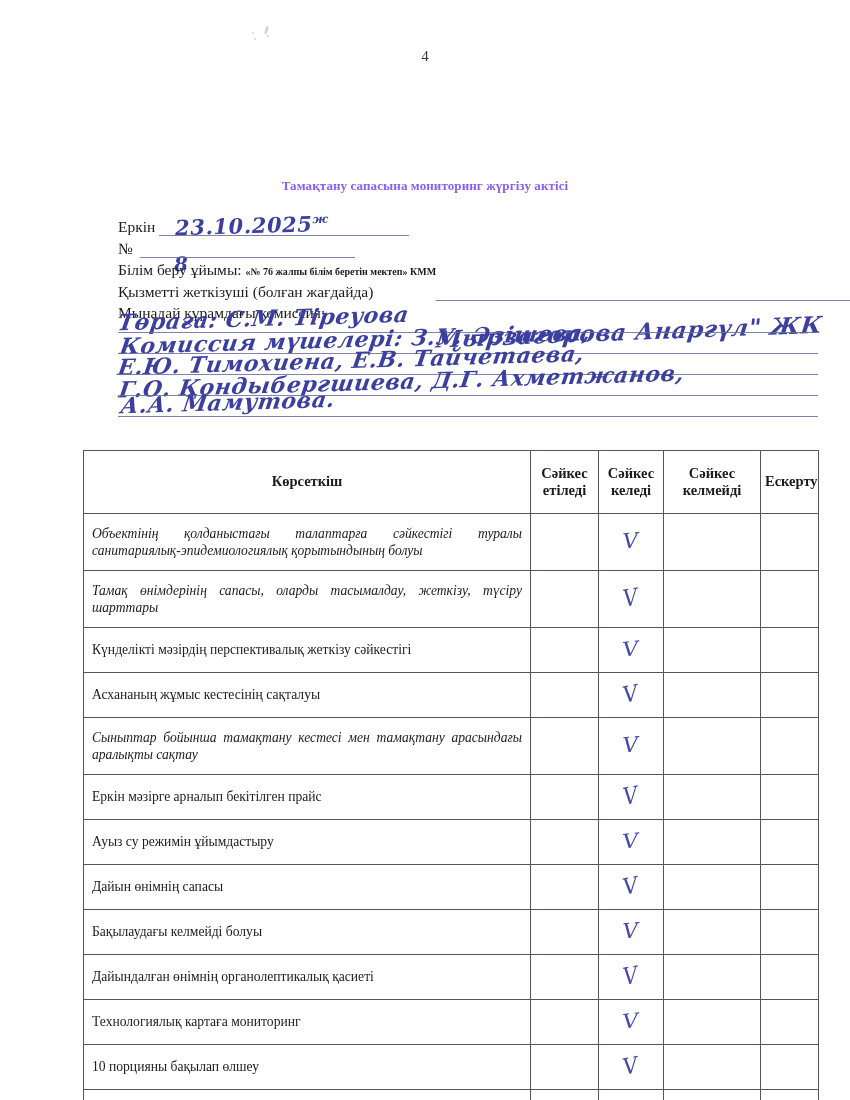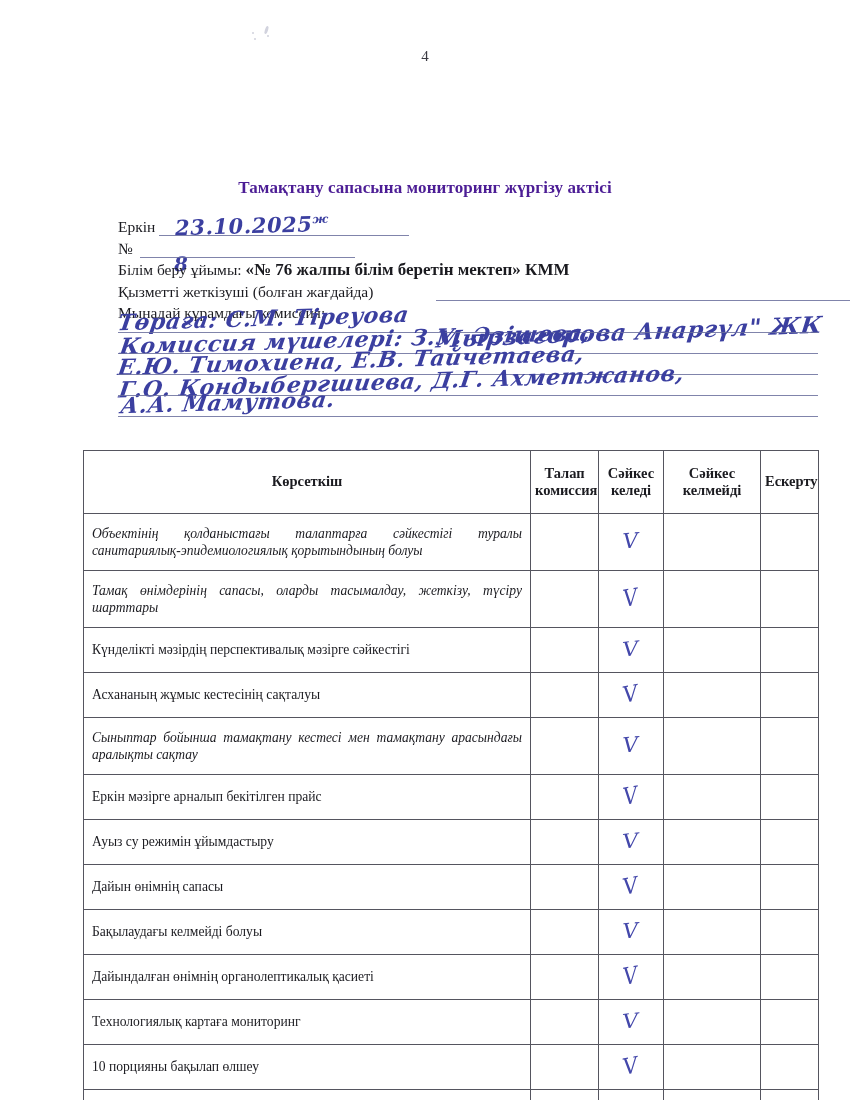--- a/index.html
+++ b/index.html
@@ -50,24 +50,24 @@
     color: #3a3a42;
     font-family: "Liberation Serif", serif;
   }
 
   .doc-title {
     position: absolute;
     left: 0;
     right: 0;
     top: 178px;
     text-align: center;
-    font-size: 17px;
+    font-size: 13px;
     font-weight: bold;
     letter-spacing: .1px;
-    color: #4c1d95;
+    color: #8b5cf6;
   }
 
   .meta {
     position: absolute;
     left: 118px;
     top: 216px;
     width: 700px;
     font-size: 15.5px;
     line-height: 21.5px;
   }
@@ -227,21 +227,21 @@
     </div>
 
     <div class="meta-row">
       <span class="meta-label">№</span>
       <span class="hw hw-num">8</span>
       <span class="rule" style="left:22px; width:215px; top:19px;"></span>
     </div>
 
     <div class="meta-row">
       <span class="meta-label">Білім беру ұйымы:</span>
-      <span class="meta-label" style="font-weight:bold; font-size:17px;">«№ 76 жалпы білім беретін мектеп» КММ</span>
+      <span class="meta-label" style="font-weight:bold; font-size:10px;">«№ 76 жалпы білім беретін мектеп» КММ</span>
     </div>
 
     <div class="meta-row">
       <span class="meta-label">Қызметті жеткізуші (болған жағдайда)</span>
       <span class="hw hw-supplier">Мырзагорова Анаргүл" ЖК</span>
       <span class="rule" style="left:318px; width:420px; top:19px;"></span>
     </div>
 
     <div class="meta-row">
       <span class="meta-label">Мынадай құрамдағы комиссия:</span>
@@ -276,21 +276,21 @@
     <colgroup>
       <col class="col-ind">
         <col class="col-req">
         <col class="col-ok">
         <col class="col-notok">
         <col class="col-note">
     </colgroup>
     <thead>
       <tr>
         <th>Көрсеткіш</th>
-        <th>Талап комиссия</th>
+        <th>Сәйкес етіледі</th>
         <th>Сәйкес келеді</th>
         <th>Сәйкес келмейді</th>
         <th>Ескерту</th>
       </tr>
     </thead>
     <tbody>
         <tr>
           <td class="indicator two-line">Объектінің қолданыстағы талаптарға сәйкестігі туралы санитариялық-эпидемиологиялық қорытындының болуы</td>
           <td class="mark"></td>
           <td class="mark"><span class="check v1">V</span></td>
@@ -298,21 +298,21 @@
           <td class="mark"></td>
         </tr>
         <tr>
           <td class="indicator two-line">Тамақ өнімдерінің сапасы, оларды тасымалдау, жеткізу, түсіру шарттары</td>
           <td class="mark"></td>
           <td class="mark"><span class="check v2">V</span></td>
           <td class="mark"></td>
           <td class="mark"></td>
         </tr>
         <tr>
-          <td class="indicator">Күнделікті мәзірдің перспективалық мәзірге сәйкестігі</td>
+          <td class="indicator">Күнделікті мәзірдің перспективалық жеткізу сәйкестігі</td>
           <td class="mark"></td>
           <td class="mark"><span class="check v3">V</span></td>
           <td class="mark"></td>
           <td class="mark"></td>
         </tr>
         <tr>
           <td class="indicator">Асхананың жұмыс кестесінің сақталуы</td>
           <td class="mark"></td>
           <td class="mark"><span class="check v4">V</span></td>
           <td class="mark"></td>

